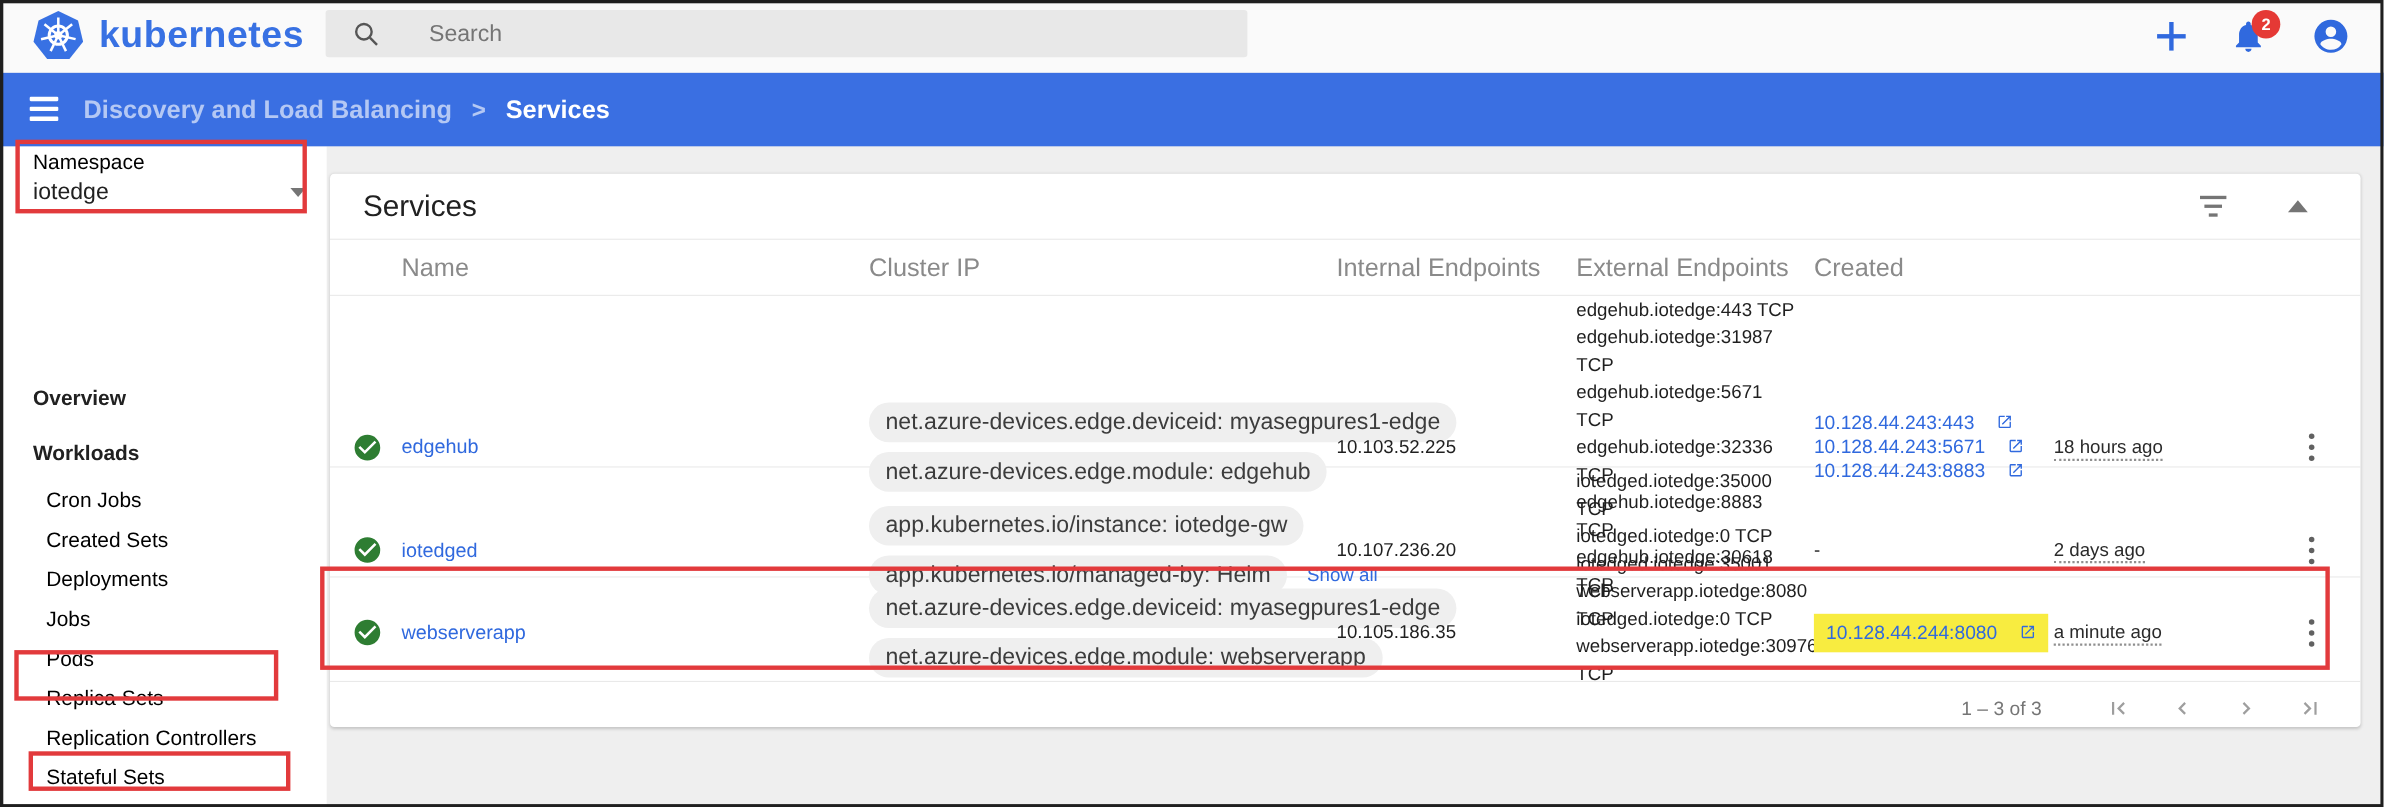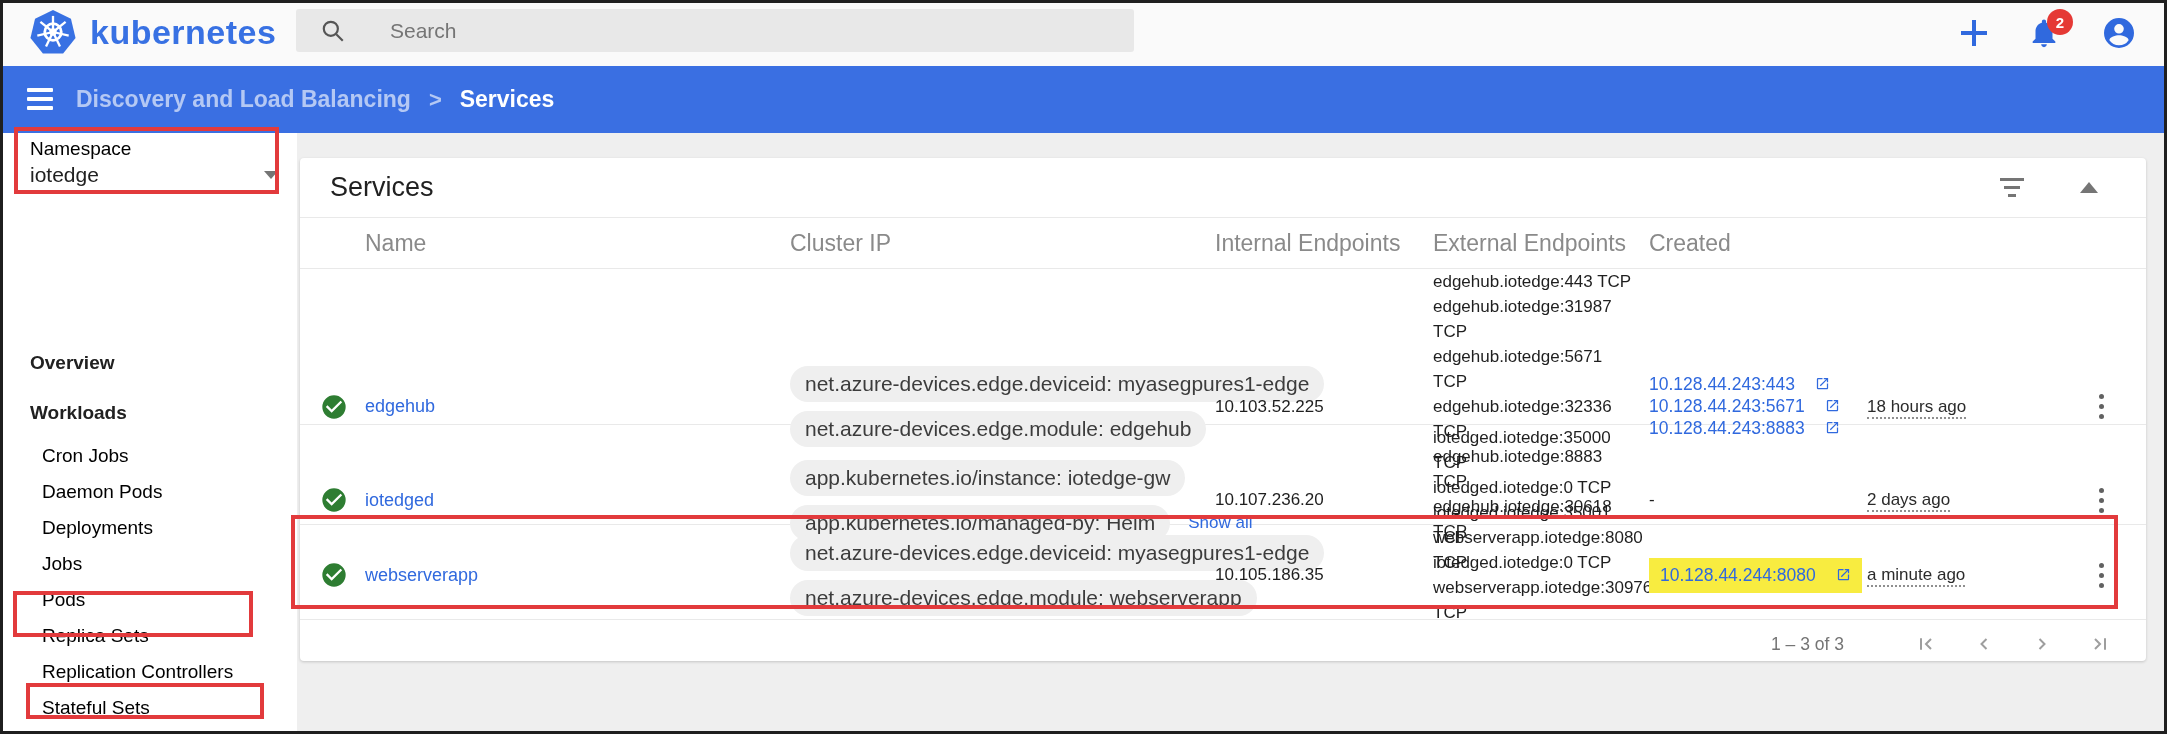--- a/index.html
+++ b/index.html
@@ -82,21 +82,21 @@
   .ext-cell{display:flex;flex-direction:column;gap:1px;align-items:flex-start;}
   .ext-link{display:inline-flex;align-items:center;gap:20px;color:var(--link-blue);font-size:17.5px;text-decoration:none;cursor:pointer;white-space:nowrap;}
   .ext-link svg{margin-top:-2px;}
   .hl{background:var(--highlight-yellow);padding:7px 11px;}
   .created-cell span{border-bottom:2px dotted #8f8f8f;padding-bottom:1px;color:#2b2b2b;}
   .kebab-cell{display:flex;justify-content:flex-end;padding-right:38px;}
   .kebab{display:flex;flex-direction:column;gap:5px;cursor:pointer;padding:4px;}
   .kebab i{width:5px;height:5px;border-radius:50%;background:#616161;}
 
   .pagination{height:48px;display:flex;align-items:center;justify-content:flex-end;padding-right:36px;gap:38px;color:#757575;font-size:17.5px;}
-  .pag-label{margin-right:34px;}
+  .pag-label{margin-right:22px;}
   .pag-btn{cursor:pointer;display:flex;align-items:center;}
 
   
   .anno{position:absolute;border:4px solid var(--annotation-red);z-index:40;pointer-events:none;}
   .anno-namespace{left:14px;top:127px;width:265px;height:67px;}
   .anno-dlb{left:13px;top:591px;width:240px;height:46px;}
   .anno-services{left:26px;top:683px;width:238px;height:36px;}
   .anno-row{left:291px;top:515px;width:1827px;height:94px;}
 </style>
 </head>
@@ -161,21 +161,21 @@
   <div class="sidebar">
     <div class="ns-label">Namespace</div>
     <div class="ns-select">
       <span class="ns-value">iotedge</span>
       <span class="caret-down"></span>
     </div>
 
     <div class="side-item top header" style="top:219px;">Overview</div>
     <div class="side-item top header" style="top:269px;">Workloads</div>
     <div class="side-item sub" style="top:312px;">Cron Jobs</div>
-    <div class="side-item sub" style="top:348px;">Daemon Pods</div>
+    <div class="side-item sub" style="top:348px;">Created Sets</div>
     <div class="side-item sub" style="top:384px;">Deployments</div>
     <div class="side-item sub" style="top:420px;">Jobs</div>
     <div class="side-item sub" style="top:456px;">Pods</div>
     <div class="side-item sub" style="top:492px;">Replica Sets</div>
     <div class="side-item sub" style="top:528px;">Replication Controllers</div>
     <div class="side-item sub" style="top:564px;text-align:right;">Stateful Sets</div>
     <div class="side-item top header" style="top:600px;">Discovery and Load Balancing</div>
 
   </div>
 

